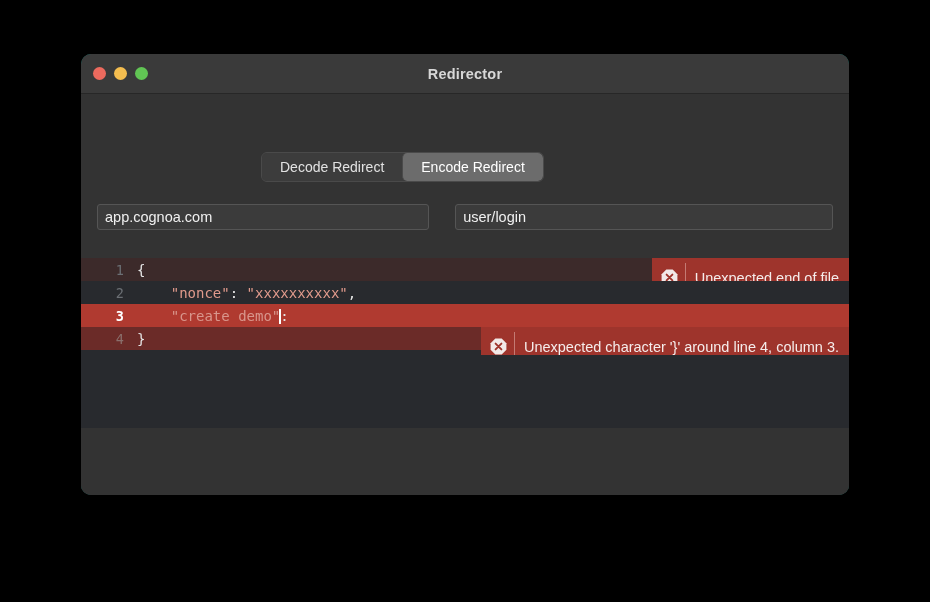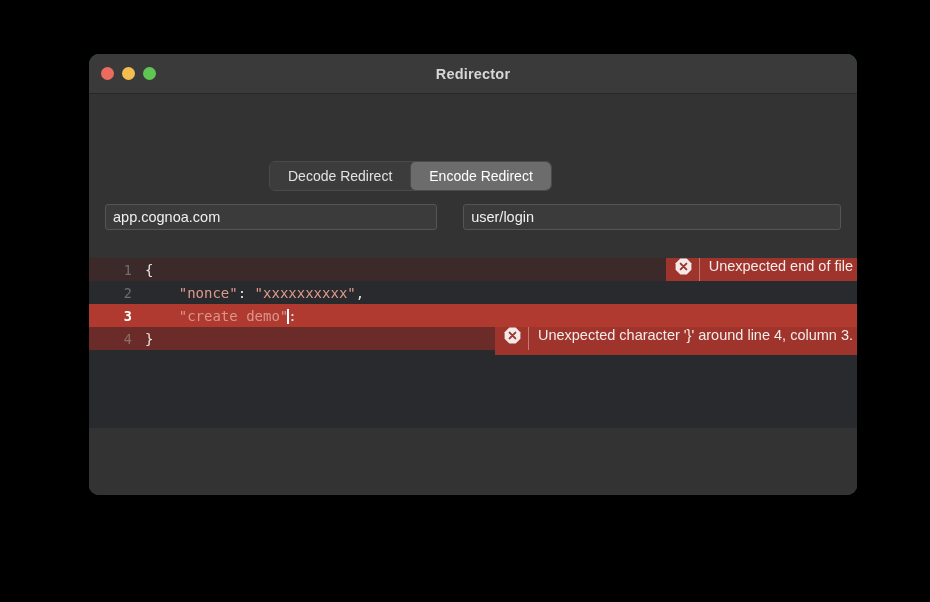--- a/index.html
+++ b/index.html
@@ -23,21 +23,20 @@
   .window {
     position: absolute;
     left: 81px;
     top: 54px;
     width: 768px;
     height: 441px;
     background: #0f766e;
     border-radius: 10px;
     overflow: hidden;
     box-shadow: 0 6px 26px rgba(0,0,0,0.75);
-    margin-left: 8px;
   }
 
   
   .titlebar {
     position: relative;
     height: 39px;
     background: #3a3a3a;
     border-bottom: 1px solid #272727;
     display: flex;
     align-items: center;
@@ -75,21 +74,21 @@
   .win-body {
     position: relative;
     height: 402px;
     background: #333333;
   }
 
   
   .segmented {
     position: absolute;
     left: 180px;
-    top: 67px;
+    top: 58px;
     display: flex;
     height: 28px;
     border-radius: 6px;
     overflow: hidden;
     background: #3c3c3c;
     border: 1px solid #4a4a4a;
   }
   .seg {
     display: flex;
     align-items: center;
@@ -197,23 +196,23 @@
     margin: 0 -1px;
   }
 
   
   .err-banner {
     position: absolute;
     right: 0;
     top: 0;
     height: 28px;
     display: flex;
-    align-items: flex-start;
+    align-items: flex-end;
     background: #9e342c;
-    padding-right: 0;
+    padding-right: 6px;
     box-sizing: border-box;
   }
   .err-banner.deep { background: #9e342c; }
 
   .err-icon {
     width: 17px;
     height: 17px;
     margin: 0 7px 0 9px;
     flex: 0 0 auto;
     position: relative;

